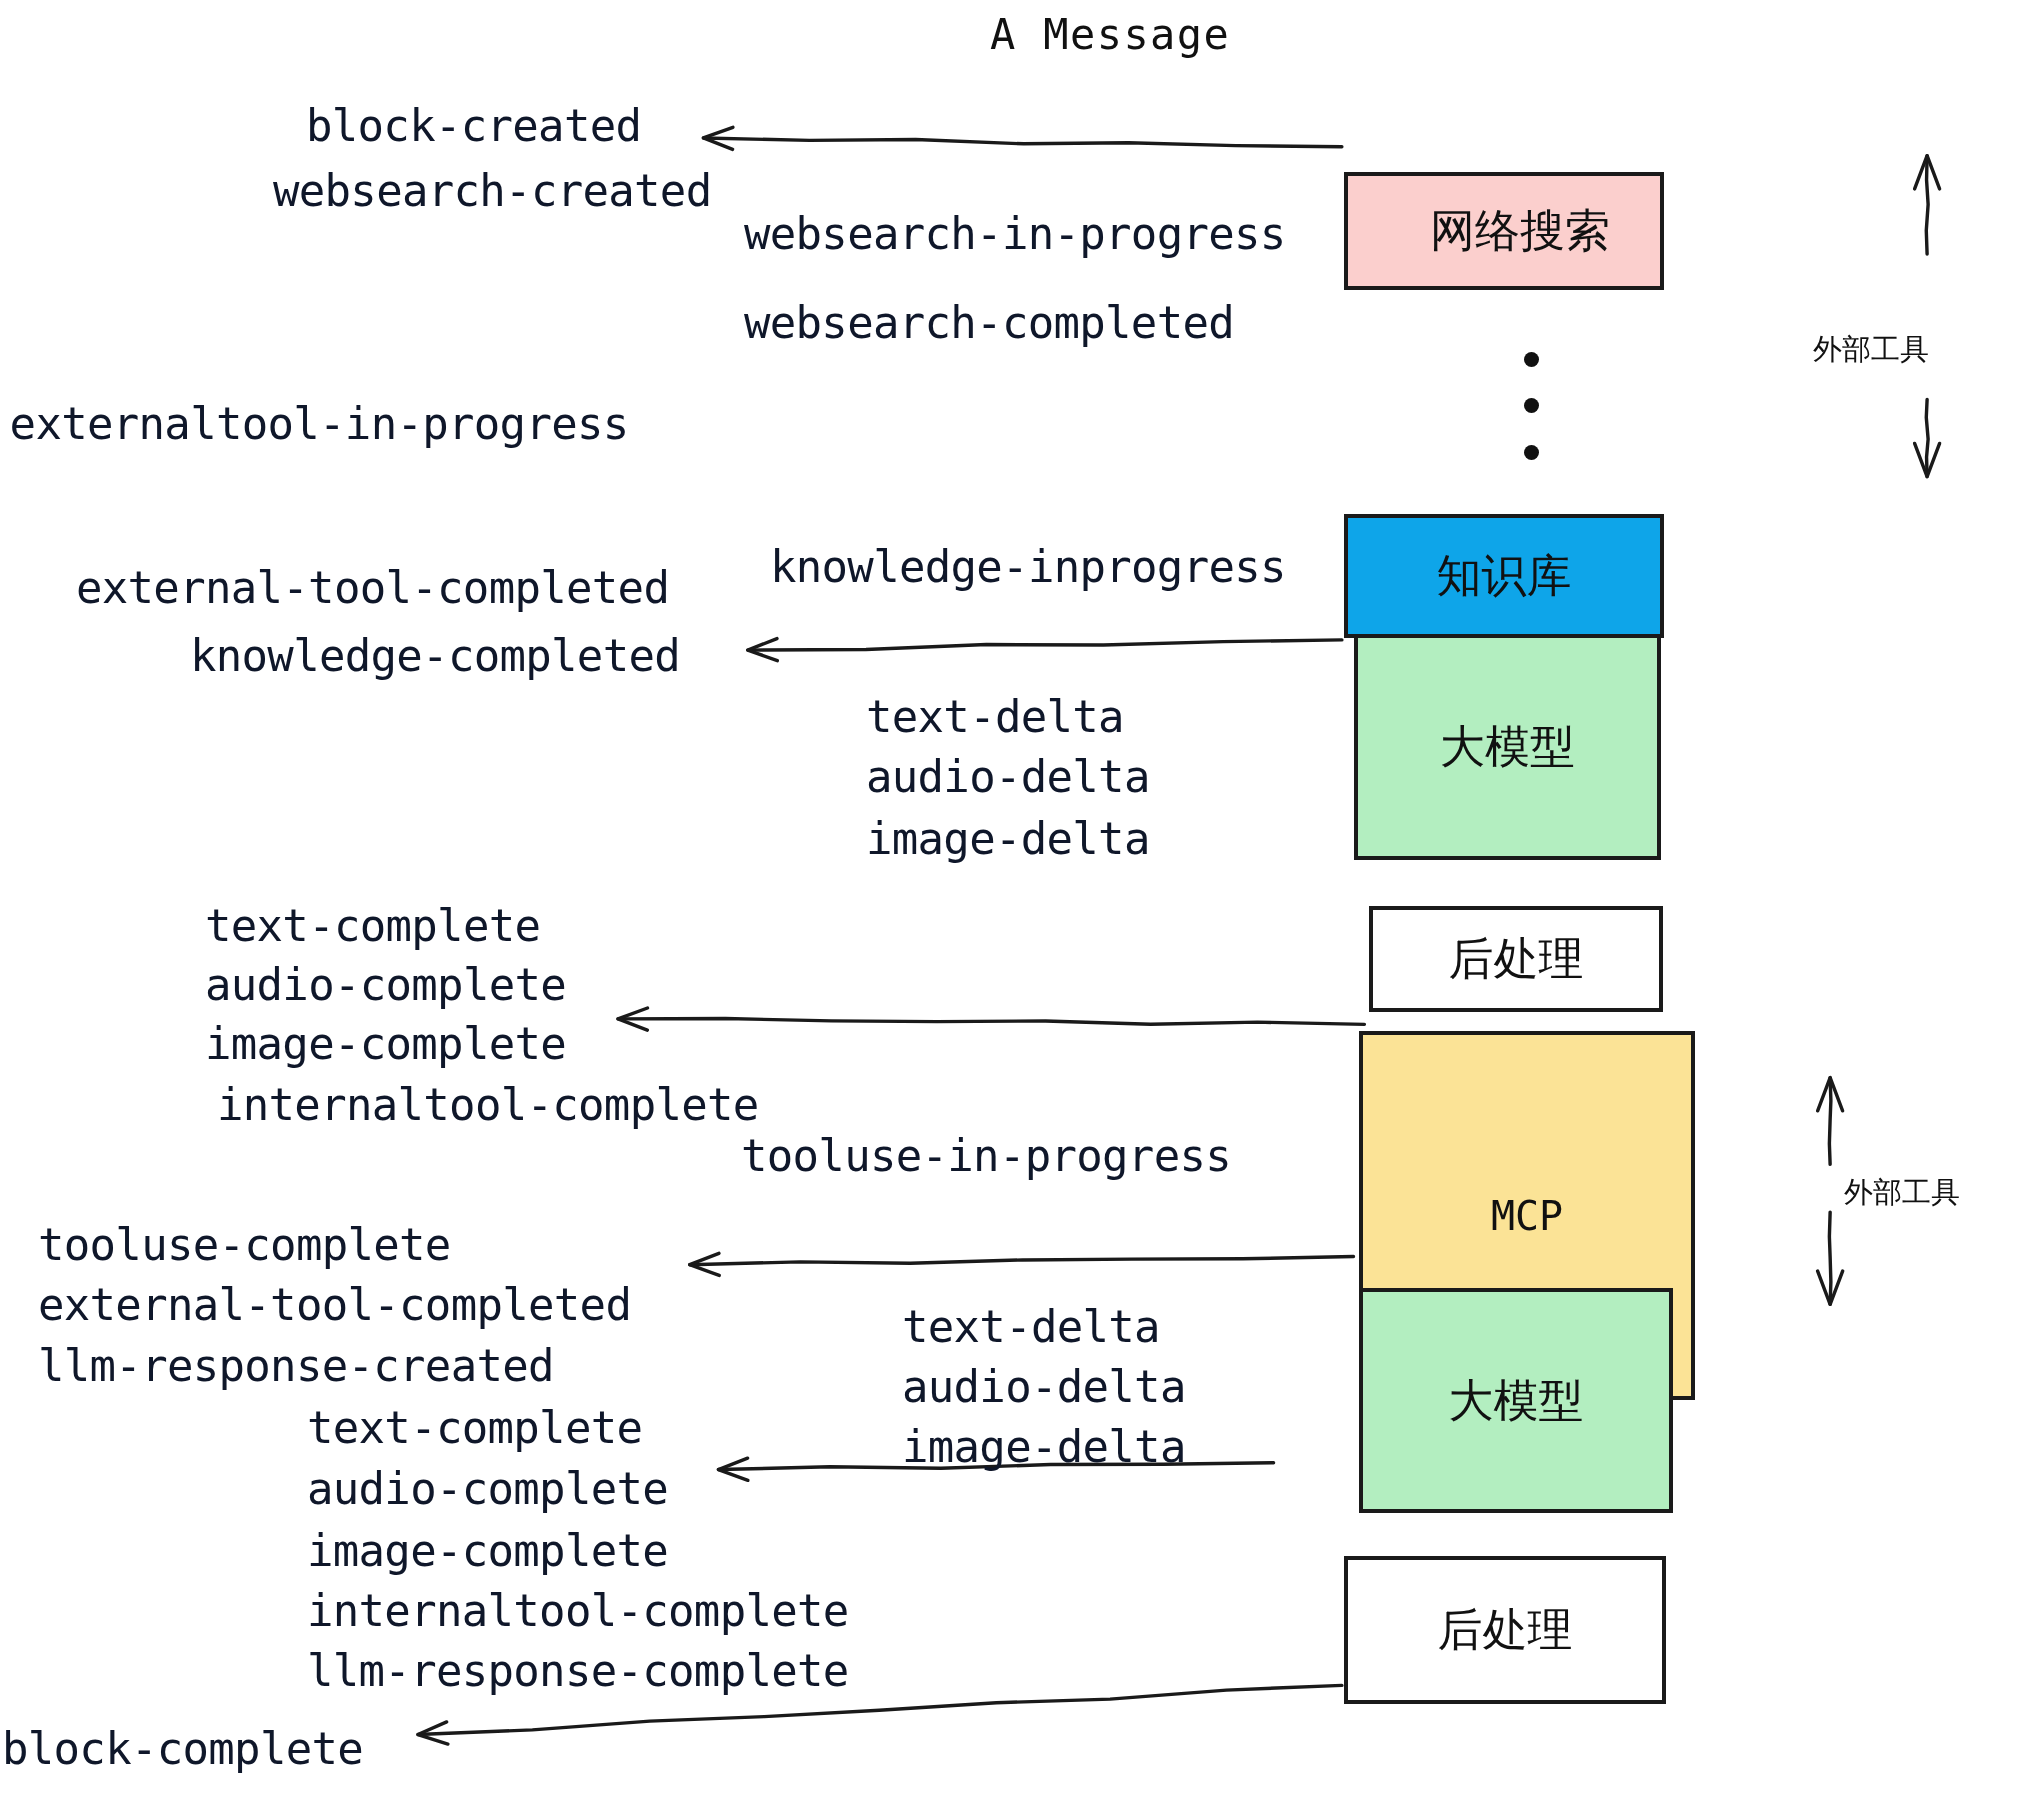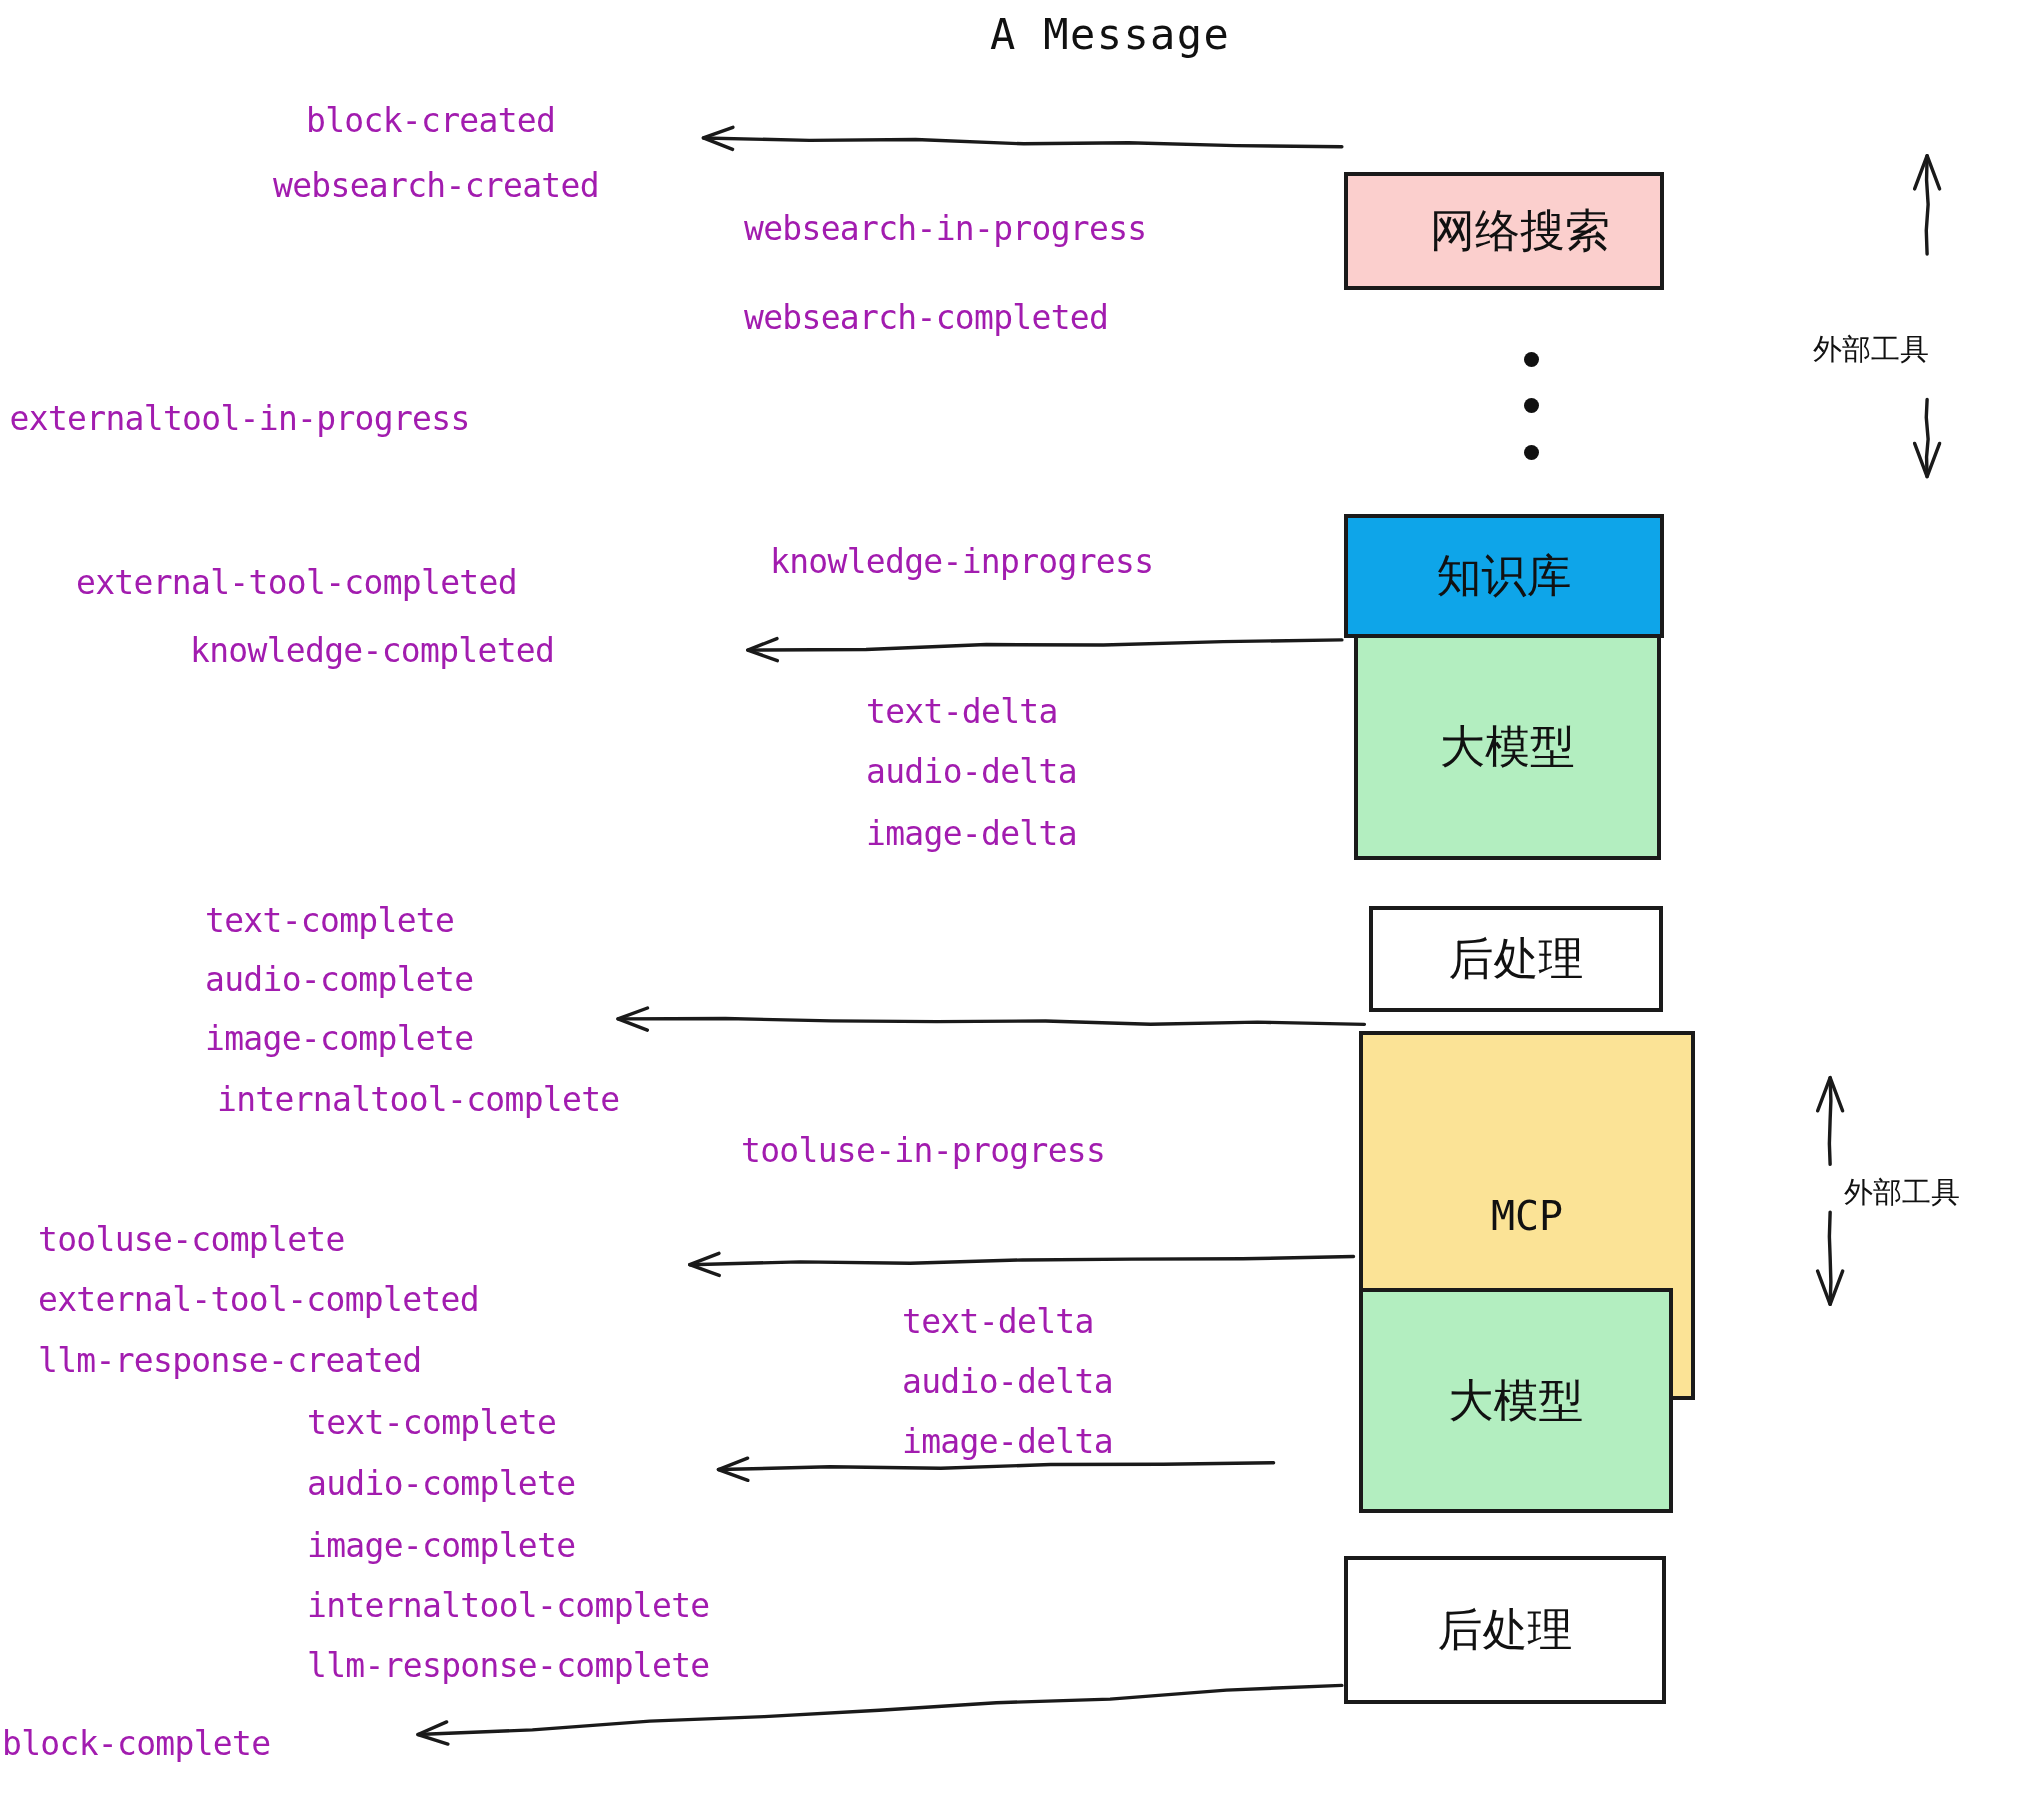--- a/index.html
+++ b/index.html
@@ -1,21 +1,21 @@
 <!DOCTYPE html>
 <html style="font-size:11px"><head>
 <meta charset="utf-8">
 <style>
   html,body{margin:0;padding:0;background:#fff;}
   body{width:2035px;height:1796px;position:relative;overflow:hidden;
        font-family:"DejaVu Sans Mono","Liberation Mono",monospace;}
   #stage{position:absolute;inset:0;width:2035px;height:1796px;}
-  .lbl{position:absolute;white-space:nowrap;color:#a21caf;
+  .lbl{position:absolute;white-space:nowrap;color:#0f172a;
        font-family:"DejaVu Sans Mono","Liberation Mono",monospace;
-       font-size:33px;line-height:1;letter-spacing:-0.7px;}
+       font-size:44px;line-height:1;letter-spacing:-0.7px;}
   .title{position:absolute;white-space:nowrap;color:#111;
        font-family:"DejaVu Sans Mono","Liberation Mono",monospace;
        font-size:42px;line-height:1;letter-spacing:1.4px;}
   .box{position:absolute;border:4.1px solid #1a1a1a;box-sizing:border-box;
        display:flex;align-items:center;justify-content:center;
        font-family:"DejaVu Sans","Liberation Sans",sans-serif;
        font-size:45px;color:#111;}
   .box.mcp{font-family:"DejaVu Sans Mono","Liberation Mono",monospace;font-size:40px;}
   .sidelbl{position:absolute;white-space:nowrap;color:#111;
        font-family:"DejaVu Sans","Liberation Sans",sans-serif;

